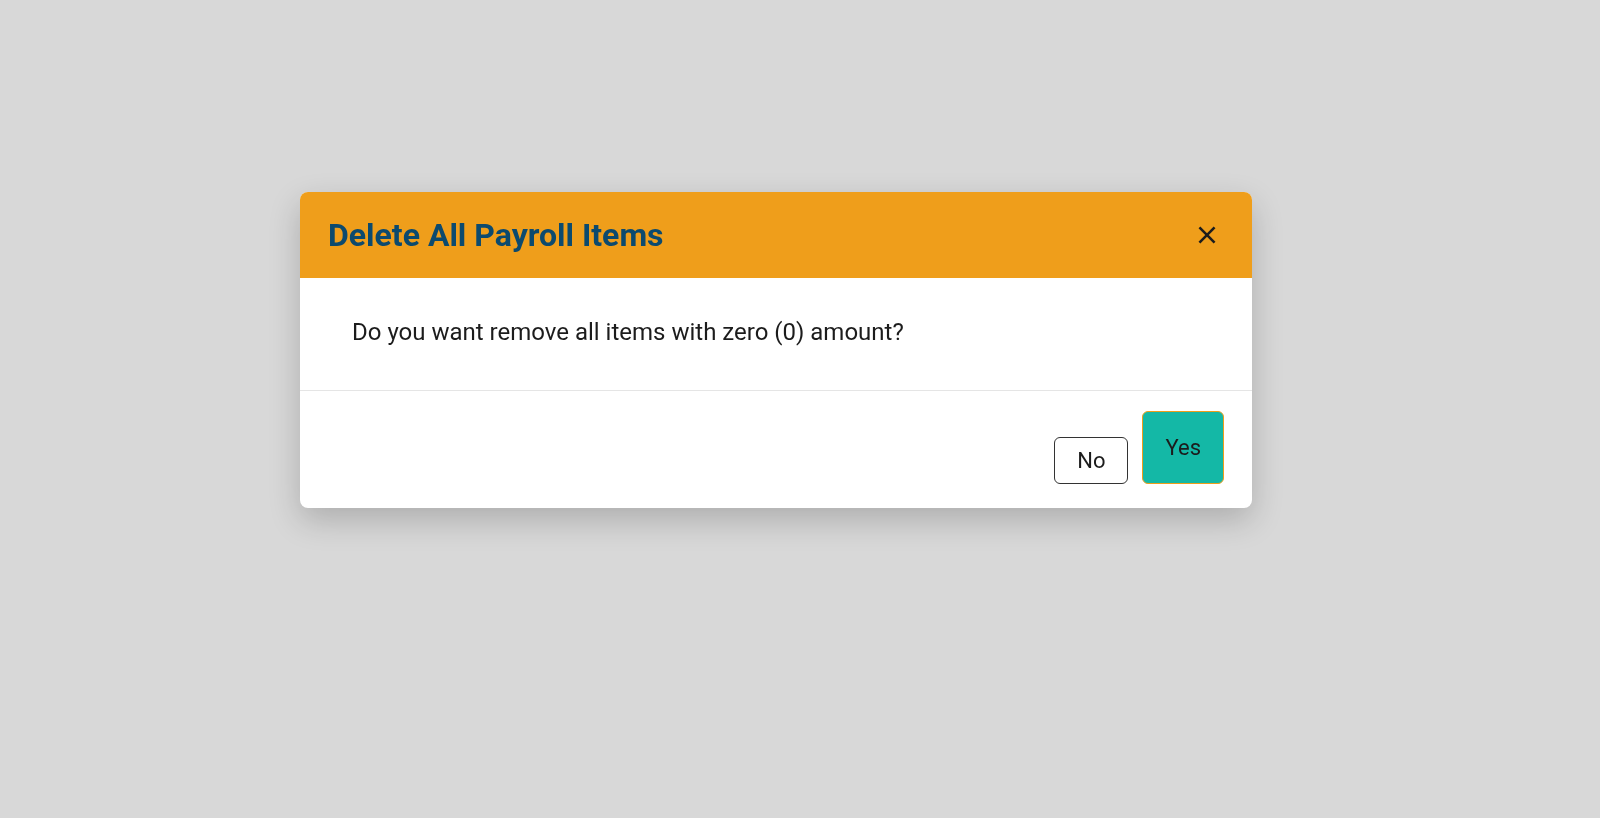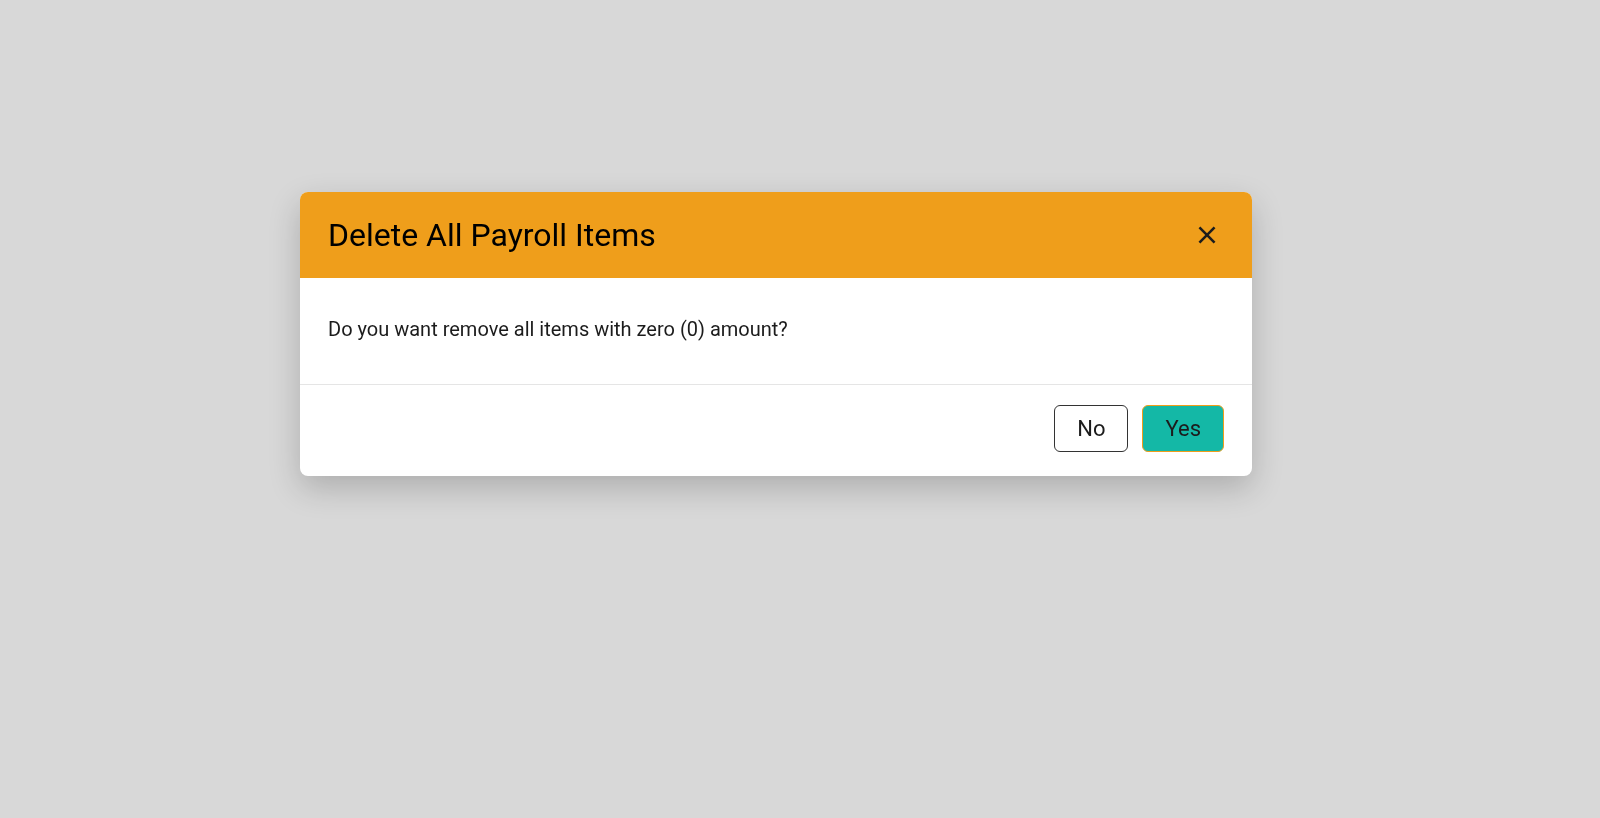--- a/index.html
+++ b/index.html
@@ -29,22 +29,22 @@
     }
     .dialog-header {
       background: #ef9e1b;
       padding: 24px 28px;
       display: flex;
       align-items: center;
       justify-content: space-between;
     }
     .dialog-title {
       font-size: 32px;
-      font-weight: 400;
-      color: #000000;
+      font-weight: 700;
+      color: #0c4a6e;
     }
     .close-btn {
       background: none;
       border: none;
       cursor: pointer;
       padding: 4px;
       display: flex;
       align-items: center;
       justify-content: center;
     }
@@ -52,41 +52,43 @@
       width: 26px;
       height: 26px;
       stroke: #1c1c1c;
       stroke-width: 2.3;
     }
     .dialog-body {
       padding: 36px 28px 40px 28px;
       border-bottom: 1px solid #e5e5e5;
     }
     .dialog-message {
-      font-size: 20px;
+      font-size: 24px;
       color: #1c1c1c;
       line-height: 1.5;
+      margin-left: 24px;
     }
     .dialog-footer {
       padding: 20px 28px 24px 28px;
       display: flex;
       justify-content: flex-end;
       gap: 14px;
     }
     .btn {
       font-size: 22px;
       padding: 10px 22px;
       border-radius: 6px;
       cursor: pointer;
       font-family: inherit;
     }
     .btn-no {
       background: #ffffff;
       border: 1.5px solid #333;
       color: #1c1c1c;
+      margin-top: 26px;
     }
     .btn-yes {
       background: #14b8a6;
       border: 1.5px solid #ef9e1b;
       color: #1c1c1c;
     }
   </style>
 </head>
 <body>
 

